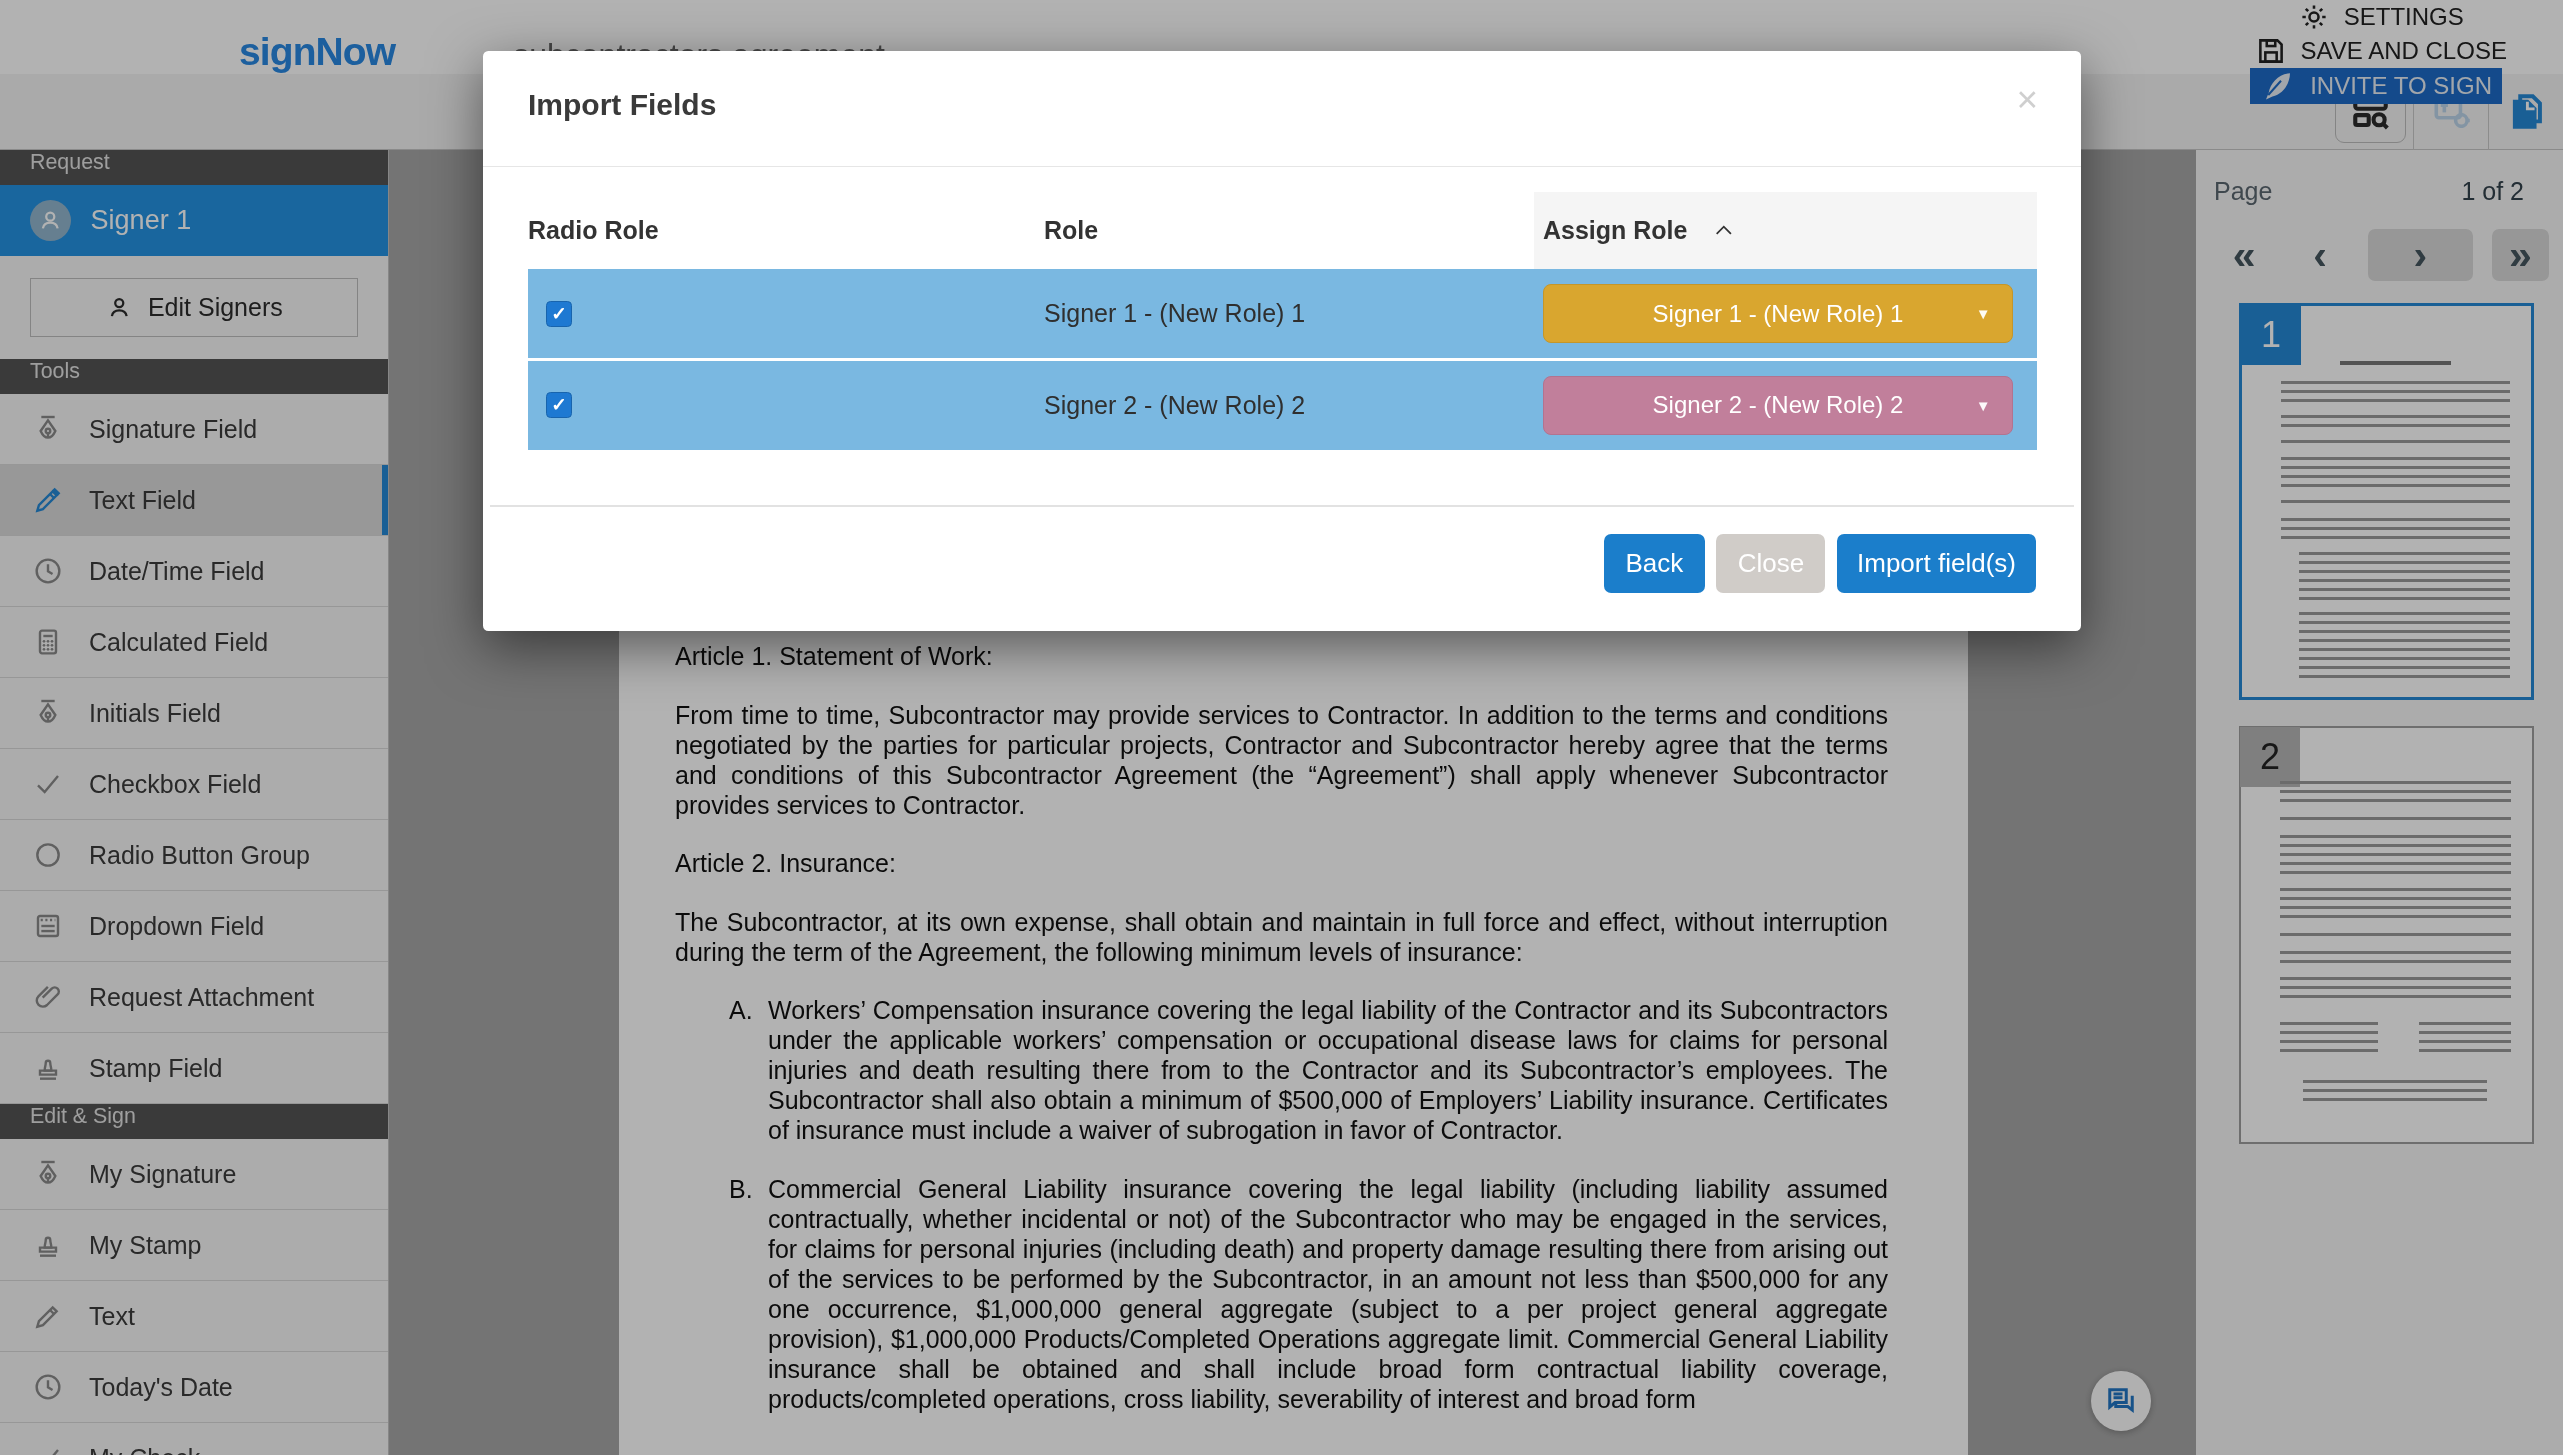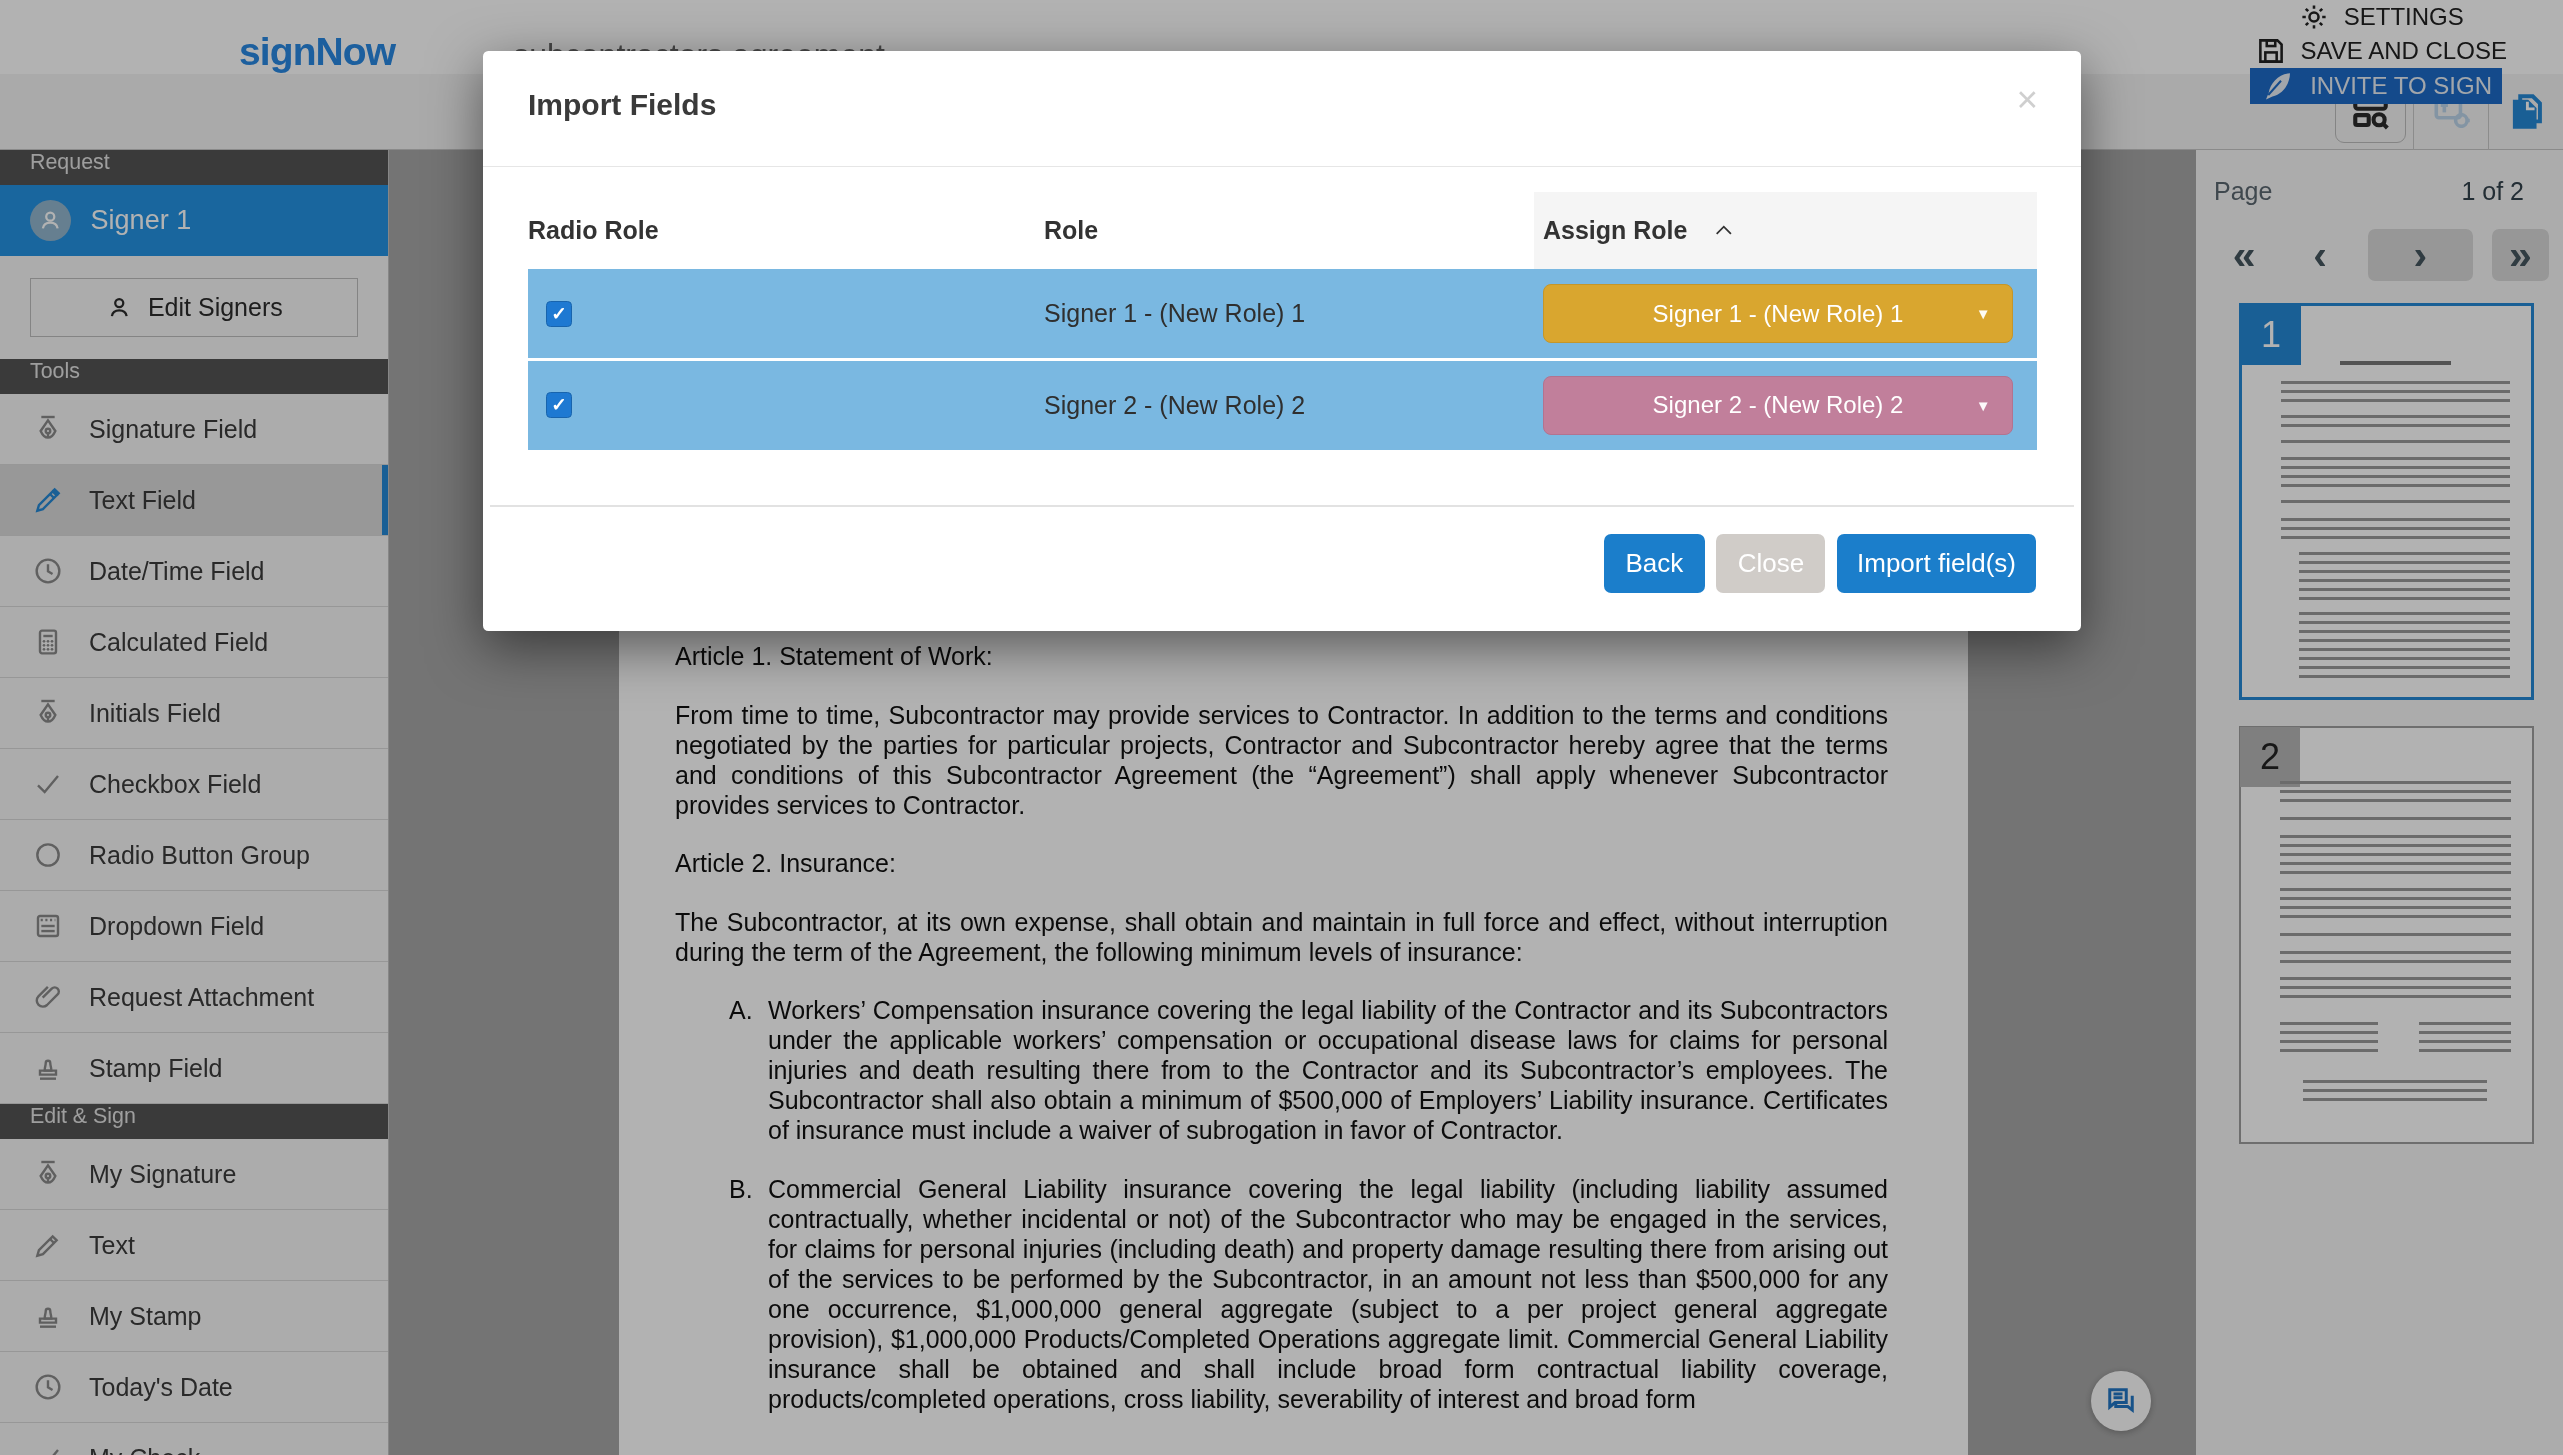--- a/index.html
+++ b/index.html
@@ -328,35 +328,35 @@
             <path d="M12 5.5l5.5 8s-2.2 5-5.5 5-5.5-5-5.5-5z"></path>
             <circle cx="12" cy="13.5" r="1.7"></circle>
             <line x1="12" y1="18.5" x2="12" y2="15.2"></line>
           </svg>
         </span>
       <span>My Signature</span>
     </div>
     <div class="tool-item">
       <span class="ic">
           <svg viewBox="0 0 24 24" fill="none" stroke="currentColor" stroke-width="1.8">
-            <path d="M4 20l1.2-4.2L15.5 5.5l3 3L8.2 18.8 4 20z"></path>
-            <line x1="13.5" y1="7.5" x2="16.5" y2="10.5"></line>
-          </svg>
-        </span>
-      <span>Text</span>
-    </div>
-    <div class="tool-item">
-      <span class="ic">
-          <svg viewBox="0 0 24 24" fill="none" stroke="currentColor" stroke-width="1.8">
             <path d="M9.5 14c0-3 .8-3.5.8-5.7a1.7 1.7 0 113.4 0c0 2.2.8 2.7.8 5.7z"></path>
             <path d="M6 14h12v3H6z"></path>
             <line x1="6" y1="20" x2="18" y2="20"></line>
           </svg>
         </span>
       <span>My Stamp</span>
+    </div>
+    <div class="tool-item">
+      <span class="ic">
+          <svg viewBox="0 0 24 24" fill="none" stroke="currentColor" stroke-width="1.8">
+            <path d="M4 20l1.2-4.2L15.5 5.5l3 3L8.2 18.8 4 20z"></path>
+            <line x1="13.5" y1="7.5" x2="16.5" y2="10.5"></line>
+          </svg>
+        </span>
+      <span>Text</span>
     </div>
     <div class="tool-item">
       <span class="ic">
           <svg viewBox="0 0 24 24" fill="none" stroke="currentColor" stroke-width="1.8">
             <circle cx="12" cy="12" r="8.5"></circle>
             <path d="M12 7v5.3l3.4 2"></path>
           </svg>
         </span>
       <span>Today's Date</span>
     </div>

